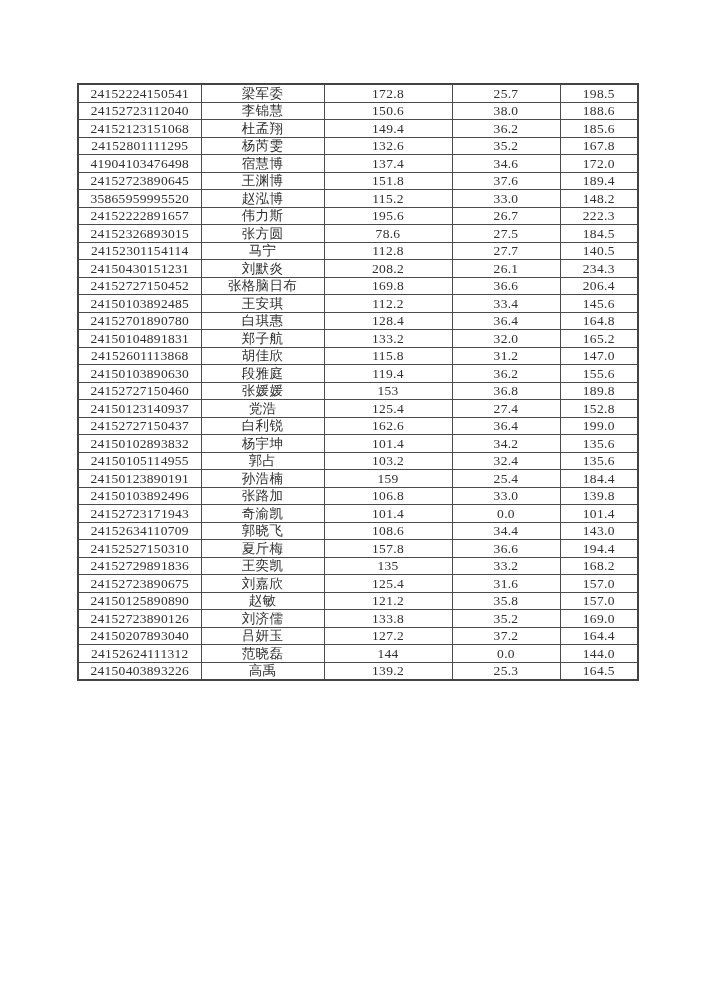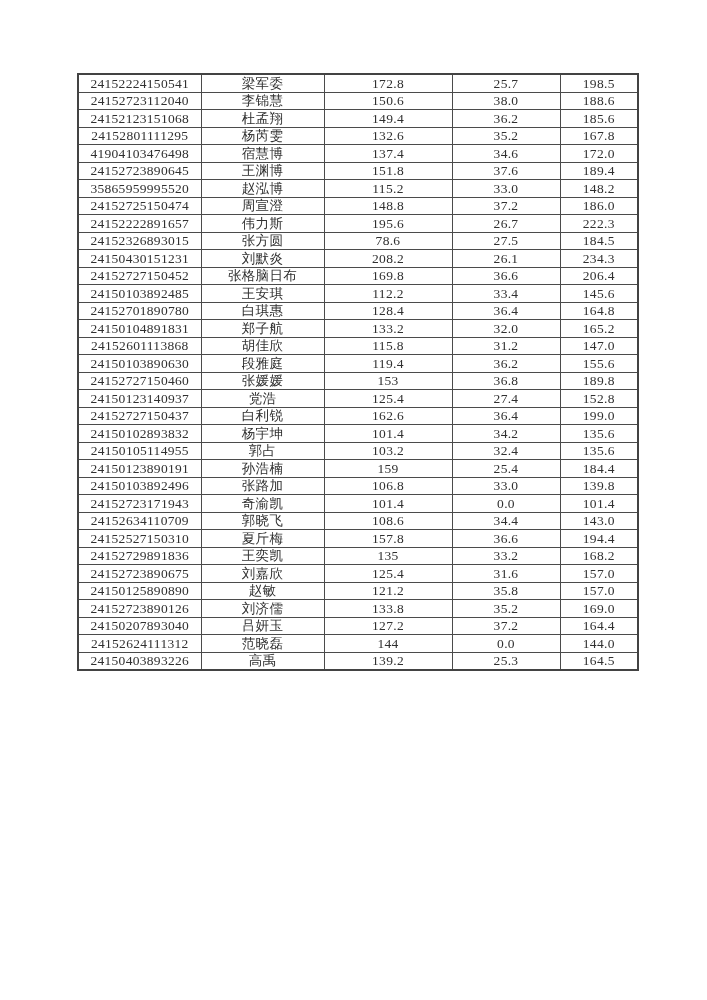--- a/index.html
+++ b/index.html
@@ -11,21 +11,21 @@
     position: relative;
     width: 707px;
     height: 1000px;
     background: #ffffff;
     overflow: hidden;
     font-family: "Liberation Serif", "DejaVu Serif", serif;
   }
   table.score-table {
     position: absolute;
     left: 77px;
-    top: 73px;
+    top: 83px;
     width: 560px;
     border-collapse: collapse;
     table-layout: fixed;
     border: 2px solid #434343;
   }
   table.score-table td {
     border: 1px solid #4b4b4b;
     height: 16.5px;
     padding: 0;
     text-align: center;
@@ -99,41 +99,41 @@
           <td>189.4</td>
         </tr>
         <tr>
           <td>35865959995520</td>
           <td>赵泓博</td>
           <td>115.2</td>
           <td>33.0</td>
           <td>148.2</td>
         </tr>
         <tr>
-          <td>24152725150474</td>
-          <td>周宣澄</td>
-          <td>148.8</td>
-          <td>37.2</td>
-          <td>186.0</td>
-        </tr>
-        <tr>
           <td>24152222891657</td>
           <td>伟力斯</td>
           <td>195.6</td>
           <td>26.7</td>
           <td>222.3</td>
         </tr>
         <tr>
           <td>24152326893015</td>
           <td>张方圆</td>
           <td>78.6</td>
           <td>27.5</td>
           <td>184.5</td>
         </tr>
         <tr>
+          <td>24152301154114</td>
+          <td>马宁</td>
+          <td>112.8</td>
+          <td>27.7</td>
+          <td>140.5</td>
+        </tr>
+        <tr>
           <td>24150430151231</td>
           <td>刘默炎</td>
           <td>208.2</td>
           <td>26.1</td>
           <td>234.3</td>
         </tr>
         <tr>
           <td>24152727150452</td>
           <td>张格脑日布</td>
           <td>169.8</td>

